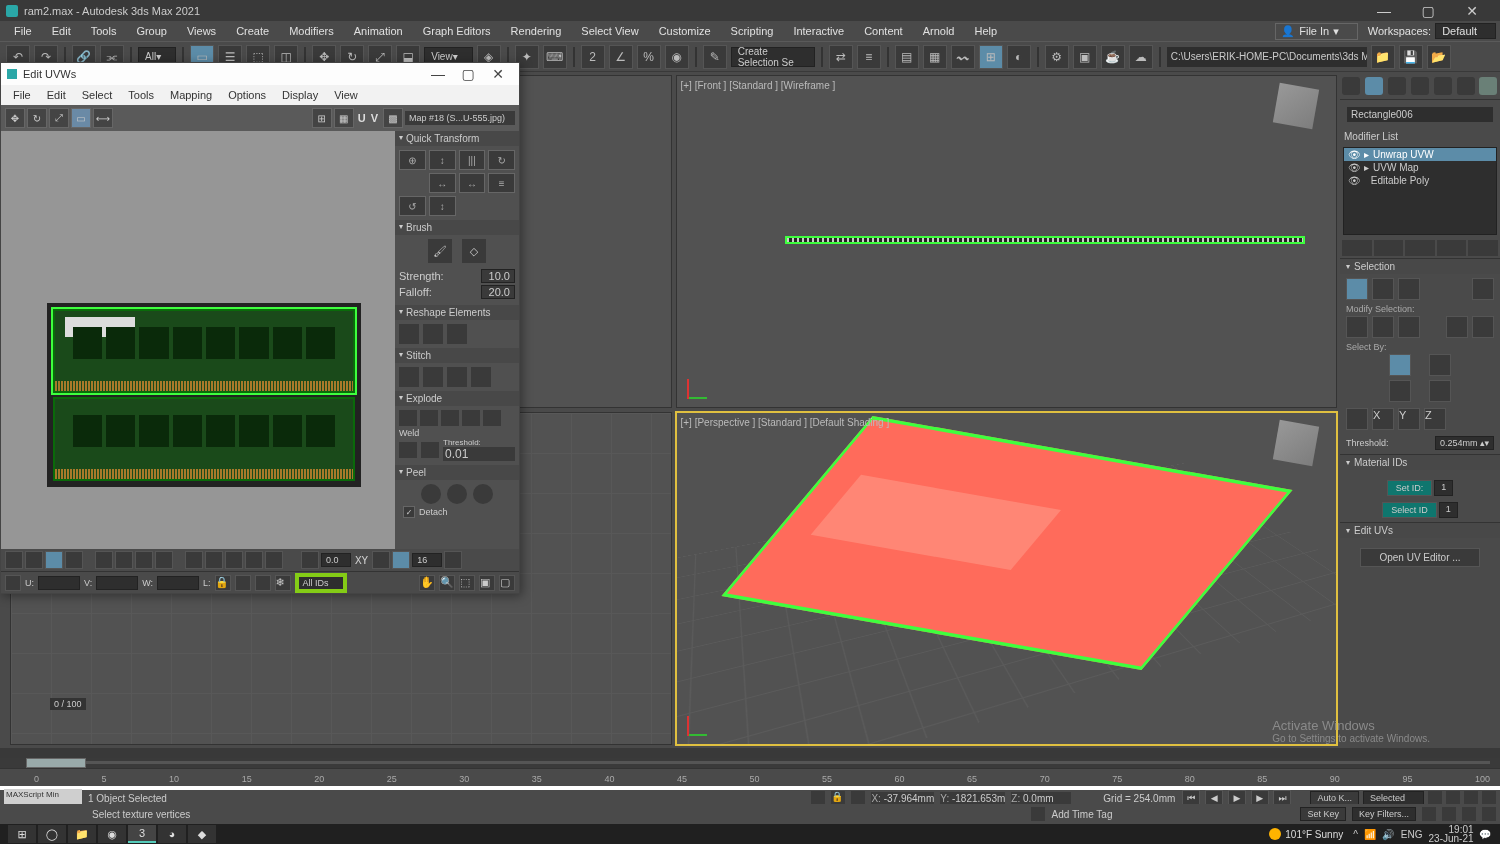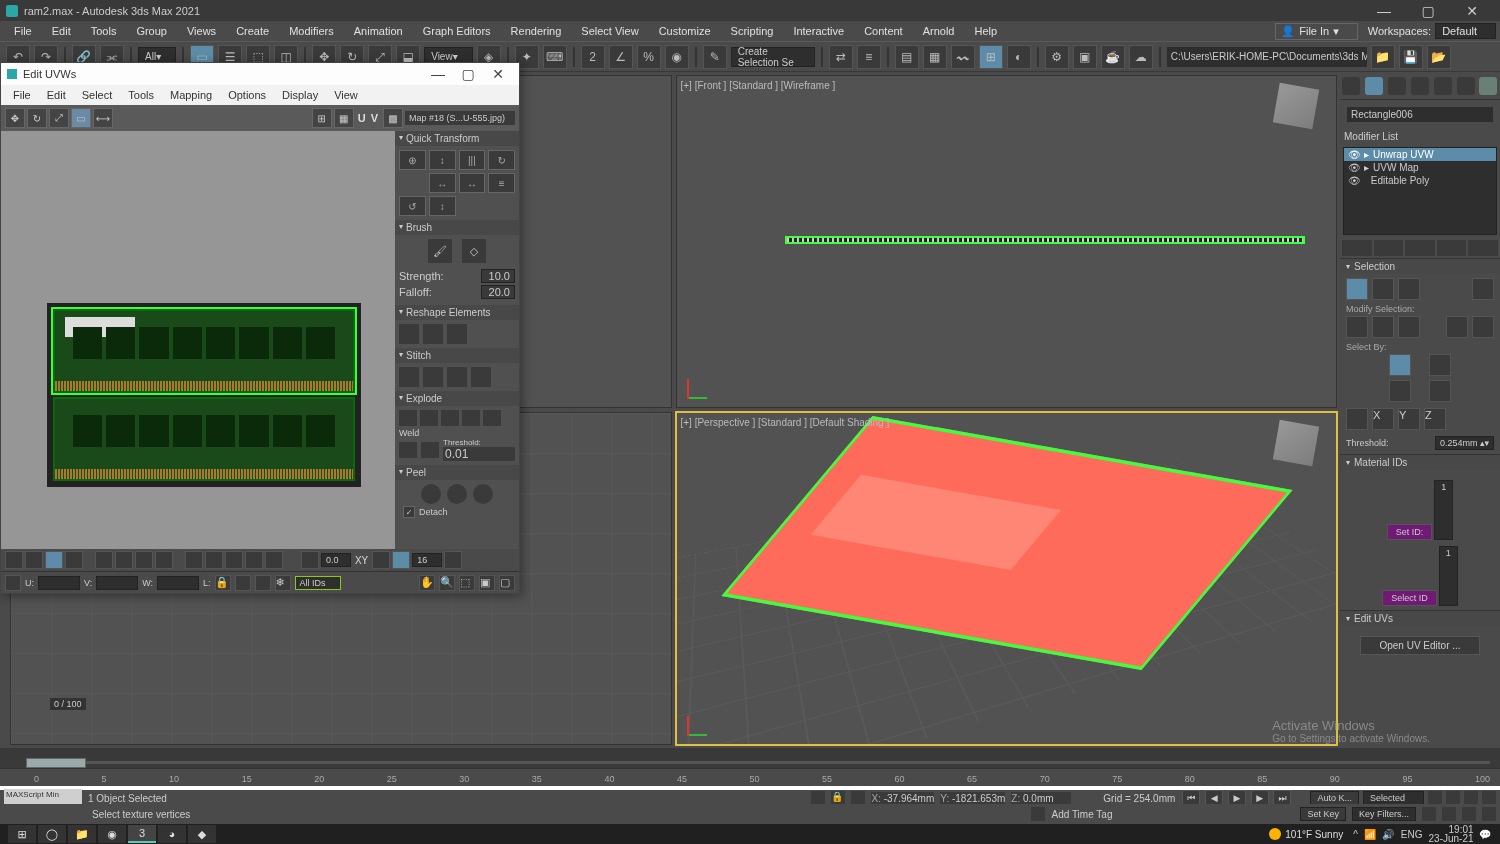--- a/index.html
+++ b/index.html
@@ -64,21 +64,21 @@
 .rollout-h { background: #484848; padding: 2px 6px; font-size: 10px; display: flex; align-items: center; gap: 4px; }
 .rollout-h::before { content: '▾'; font-size: 8px; }
 .rollout-b { padding: 4px 6px; }
 .sel-icons { display: flex; gap: 4px; flex-wrap: wrap; }
 .sel-icons span { width: 22px; height: 22px; background: #3a3a3a; border: 1px solid #555; }
 .sel-icons span.act { background: #5c8ca8; }
 .label-small { font-size: 9px; color: #aaa; margin: 4px 0 2px; }
 .thresh-row { display: flex; justify-content: space-between; align-items: center; font-size: 9px; margin-top: 6px; }
 .thresh-row .spin-val { background: #2e2e2e; padding: 1px 4px; border: 1px solid #222; }
 .mid-row { display: flex; justify-content: center; gap: 2px; margin-top: 6px; }
-.mid-row .btn { background: #701a75; padding: 2px 8px; font-size: 9px; border: 1px solid #555; margin-top: 44px; }
+.mid-row .btn { background: #0f766e; padding: 2px 8px; font-size: 9px; border: 1px solid #555; }
 .mid-row .numbox { background: #2e2e2e; padding: 1px 6px; font-size: 9px; border: 1px solid #222; }
 .edit-uv-btn { margin: 6px auto; display: block; background: #3a3a3a; padding: 3px 12px; font-size: 10px; border: 1px solid #555; width: 120px; text-align: center; }
 
 
 .timebar { position: absolute; left: 0; right: 0; bottom: 76px; height: 10px; background: #3a3a3a; display: flex; align-items: center; }
 .timebar .slider-track { position: absolute; left: 26px; right: 10px; top: 3px; height: 3px; background: #555; }
 .timebar .handle { position: absolute; left: 26px; top: 0; width: 60px; height: 10px; background: #9aa; border: 1px solid #666; }
 .timeruler { position: absolute; left: 0; right: 0; bottom: 58px; height: 18px; background: #4a4a4a; display: flex; align-items: flex-end; padding: 0 10px 2px 34px; justify-content: space-between; border-top: 1px solid #333; font-size: 9px; color: #aaa; }
 .status-row { position: absolute; left: 0; right: 0; height: 20px; background: #4a4a4a; display: flex; align-items: center; font-size: 10px; padding: 0 4px; gap: 6px; }
 .status1 { bottom: 38px; border-top: 4px solid #ffffff; }
@@ -133,21 +133,21 @@
 .param-row .v { background: #3a3a3a; padding: 0 4px; border: 1px solid #222; min-width: 34px; text-align: right; }
 .uvw-bottom-tb { height: 22px; background: #4a4a4a; display: flex; align-items: center; gap: 2px; padding: 0 4px; }
 .uvw-bottom-tb .ic { width: 18px; height: 18px; background: #3a3a3a; border: 1px solid #555; }
 .uvw-bottom-tb .ic.act { background: #5c8ca8; }
 .uvw-bottom-tb .numlab { font-size: 9px; color: #ccc; padding: 0 2px; }
 .uvw-bottom-tb .numbox { background: #2e2e2e; font-size: 9px; padding: 1px 4px; min-width: 30px; border: 1px solid #222; }
 .uvw-status { height: 22px; background: #4a4a4a; display: flex; align-items: center; gap: 4px; padding: 0 4px; border-top: 1px solid #333; }
 .uvw-status .lab { font-size: 9px; color: #ccc; }
 .uvw-status .box { background: #2e2e2e; width: 42px; height: 14px; border: 1px solid #222; }
 .uvw-status .ic { width: 16px; height: 16px; background: #3a3a3a; border: 1px solid #555; }
-.uvw-status .combo { background: #2e2e2e; padding: 1px 14px 1px 4px; font-size: 9px; color: #ccc; border: 1px solid #84cc16; }
+.uvw-status .combo { background: #2e2e2e; padding: 1px 14px 1px 4px; font-size: 9px; color: #ccc; border: 4px solid #84cc16; }
 .detach-cb { display: flex; align-items: center; gap: 4px; font-size: 9px; color: #ccc; padding: 2px 4px; }
 .detach-cb::before { content: '✓'; background: #3a3a3a; width: 10px; height: 10px; font-size: 8px; display: flex; align-items: center; justify-content: center; border: 1px solid #666; }
 .frame-label { position: absolute; left: 50px; bottom: 134px; background: #333; padding: 1px 4px; font-size: 9px; z-index: 20; margin-top: 14px; }
 </style>
 </head>
 <body>
 
 <div class="title-bar">
   <div class="left">
     <span class="logo"></span>

